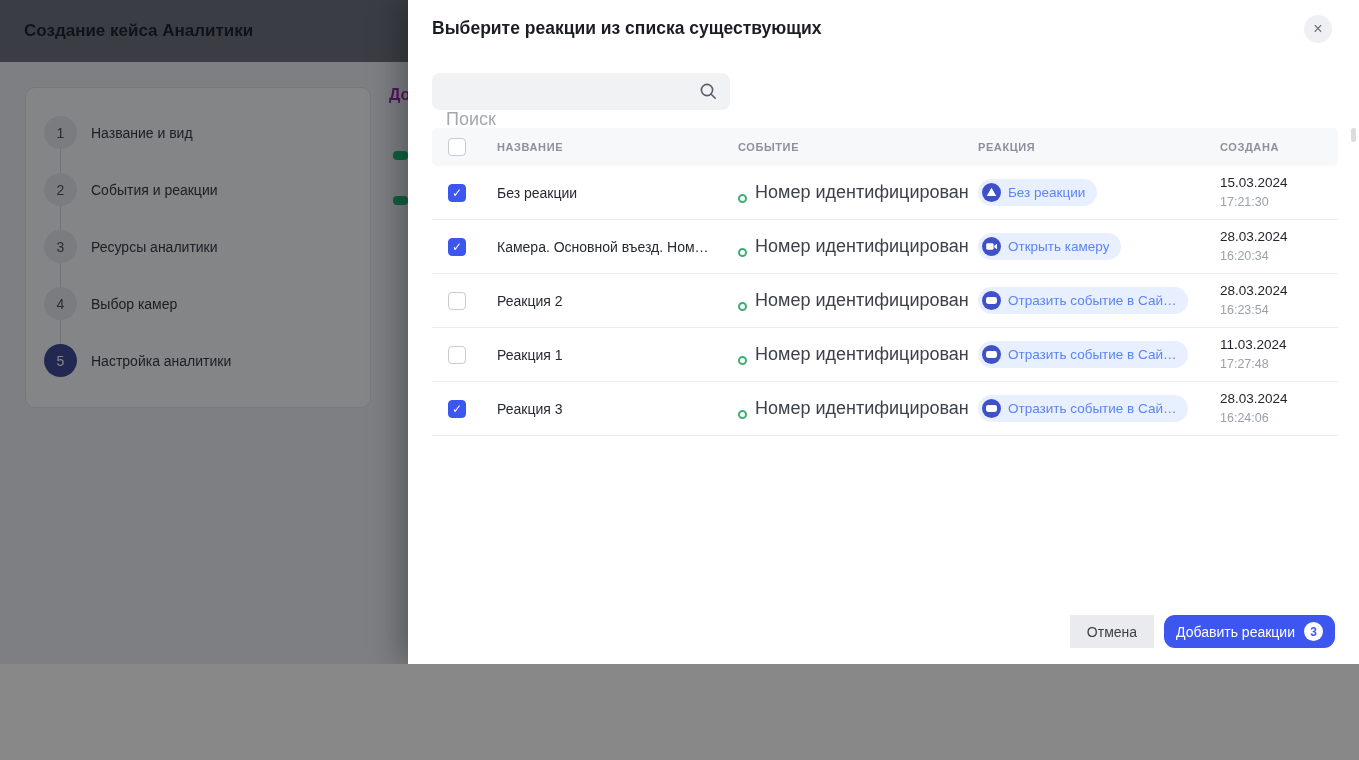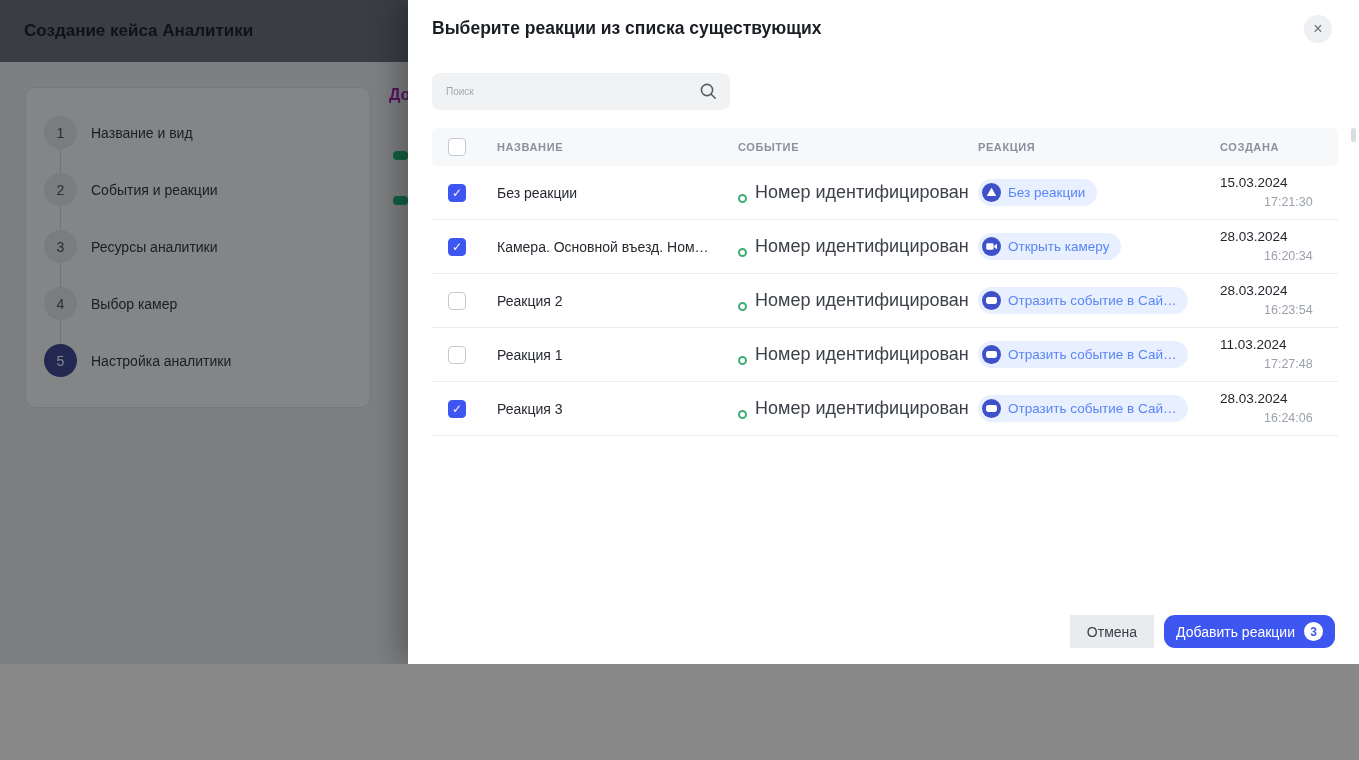--- a/index.html
+++ b/index.html
@@ -30,42 +30,42 @@
   .gp1{top:151px;} .gp2{top:196px;}
   .back-btn{position:absolute;left:350px;top:710px;height:37px;display:flex;align-items:center;gap:9px;padding:0 18px;background:#ffffff;border:1px solid #c9ccd1;border-radius:8px;font-size:14px;color:#3a3f47;font-family:inherit;cursor:pointer;}
   .back-chev{font-size:17px;color:#565b62;line-height:1;}
   .dim{position:absolute;inset:0;background:rgba(10,12,16,0.5);z-index:5;}
 
   
   .modal{position:absolute;left:408px;top:0;right:0;bottom:0;background:#ffffff;z-index:10;box-shadow:-10px 0 28px rgba(0,0,0,0.28);}
   .m-title{position:absolute;left:24px;top:18px;font-size:17.5px;font-weight:700;color:#1a1d23;}
   .m-close{position:absolute;right:27px;top:15px;width:28px;height:28px;border-radius:50%;background:#eef0f3;border:none;color:#6a7077;font-size:16px;line-height:1;display:flex;align-items:center;justify-content:center;cursor:pointer;font-family:inherit;}
   .search{position:absolute;left:24px;top:73px;width:298px;height:37px;background:#f1f2f4;border-radius:8px;}
-  .search input{width:100%;height:100%;background:transparent;border:none;outline:none;padding:0 42px 0 14px;font-size:10px;color:#2b2f36;font-family:inherit;}
+  .search input{width:100%;height:100%;background:transparent;border:none;outline:none;padding:0 42px 0 14px;font-size:18px;color:#2b2f36;font-family:inherit;margin-top:28px;}
   .search input::placeholder{color:#a3a7af;}
   .search .mag{position:absolute;right:12px;top:9px;width:19px;height:19px;}
 
   .table{position:absolute;left:24px;top:128px;width:906px;}
   .trow{display:grid;grid-template-columns:65px 241px 240px 242px 1fr;align-items:center;}
   .thead{height:38px;background:#f7f8fa;border-radius:5px;}
   .th{font-size:11px;font-weight:700;letter-spacing:0.6px;color:#8b919c;}
   .tbody .trow{height:54px;border-bottom:1px solid #ececf0;}
   .cb-cell{padding-left:16px;}
   .cb{width:18px;height:18px;border-radius:4px;border:1.5px solid #c6cad2;background:#ffffff;display:flex;align-items:center;justify-content:center;font-size:12px;font-weight:700;color:#ffffff;cursor:pointer;}
   .cb.checked{background:var(--accent);border-color:var(--accent);}
   .cell-name{font-size:14px;color:#262a31;white-space:nowrap;overflow:hidden;text-overflow:ellipsis;padding-right:14px;}
   .cell-event{display:flex;align-items:flex-end;gap:8px;font-size:18px;color:#3c414a;}
   .ring{width:9px;height:9px;border-radius:50%;border:2px solid var(--event-green);flex:0 0 9px;}
   .badge{display:inline-flex;align-items:center;gap:7px;height:27px;padding:0 12px 0 4px;border-radius:14px;background:var(--badge-bg);max-width:225px;}
   .badge .bicon{width:19px;height:19px;flex:0 0 19px;display:flex;}
   .badge .bicon svg{width:19px;height:19px;}
   .badge .btext{font-size:13.5px;color:var(--badge-text);white-space:nowrap;overflow:hidden;}
   .cell-date{line-height:1.5;}
   .date-d{font-size:13.5px;color:#22262c;font-weight:400;}
-  .date-t{font-size:12.5px;color:#9ba1aa;margin-left:44px;}
+  .date-t{font-size:12.5px;color:#9ba1aa;}
 
   .m-footer{position:absolute;right:24px;bottom:16px;display:flex;gap:10px;}
   .btn-cancel{height:33px;padding:0 17px;border:none;border-radius:0;background:#e9ebef;color:#3c4148;font-size:14px;font-family:inherit;cursor:pointer;}
   .btn-submit{height:33px;padding:0 12px;border:none;border-radius:11px;background:var(--accent);color:#ffffff;font-size:14px;font-family:inherit;cursor:pointer;display:flex;align-items:center;gap:9px;}
   .count-badge{width:19px;height:19px;border-radius:50%;background:#ffffff;color:var(--accent);font-size:12px;font-weight:700;display:flex;align-items:center;justify-content:center;}
   .sb-mark{position:absolute;right:3px;width:5px;height:14px;border-radius:3px;background:#d9dce0;}
   .sb-top{top:128px;} .sb-bottom{top:672px;}
 </style>
 </head>
 <body>

